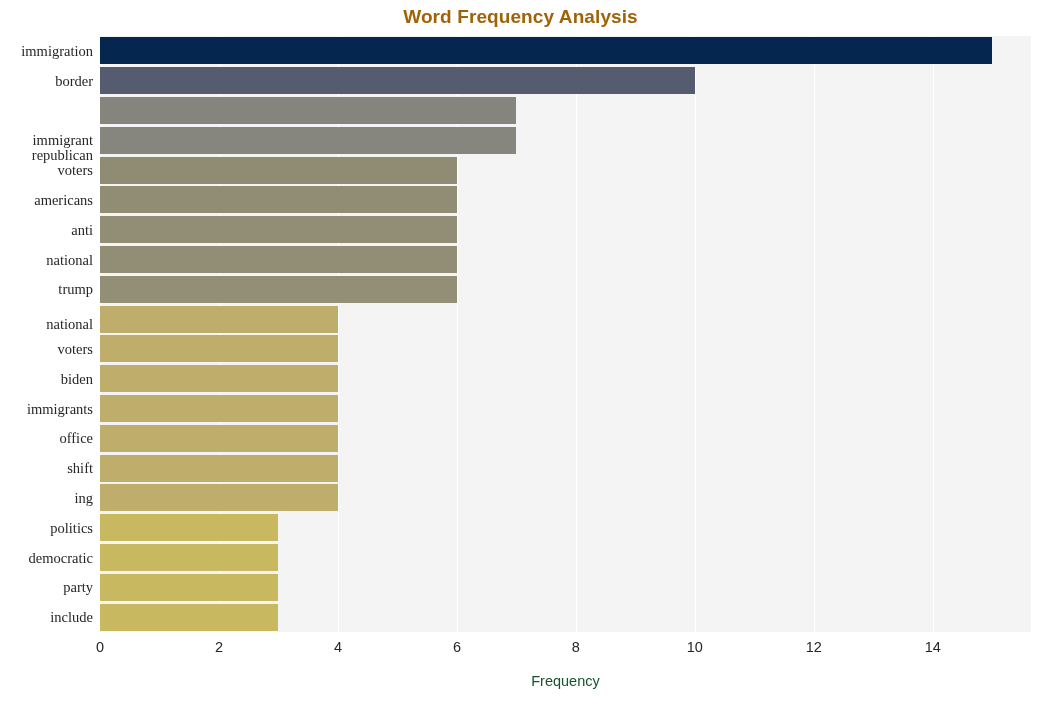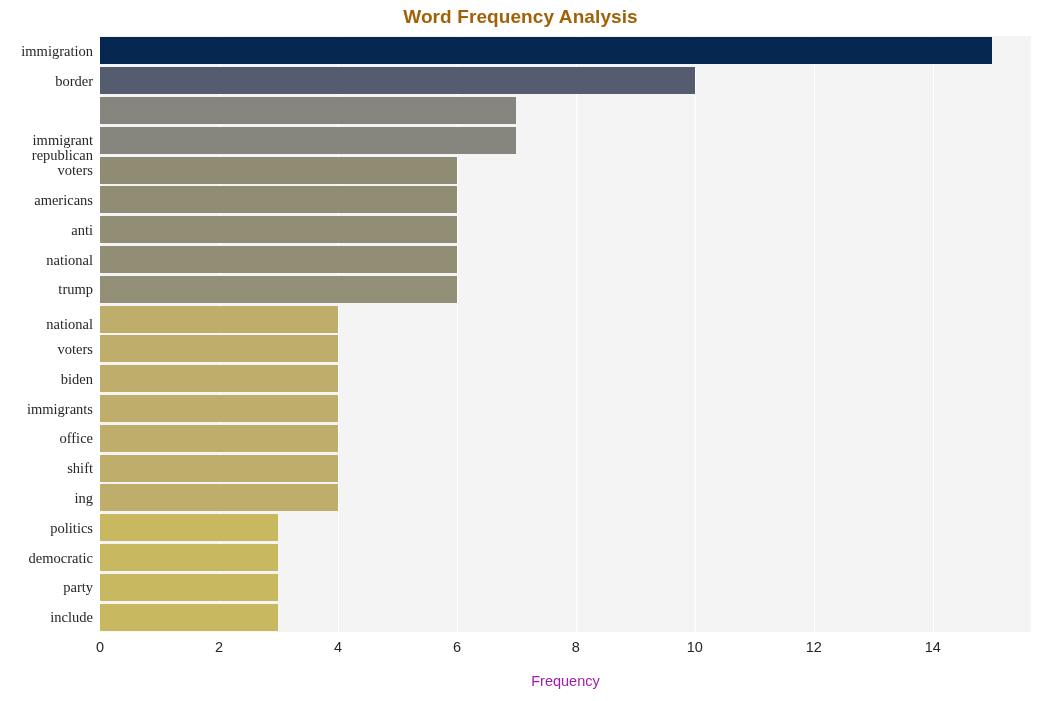--- a/index.html
+++ b/index.html
@@ -114,21 +114,21 @@
     color: #262626;
   }
 
   #x-axis-label {
     position: absolute;
     left: 100px;
     top: 673px;
     width: 931px;
     text-align: center;
     font-size: 14.5px;
-    color: #a21caf;
+    color: #14532d;
   }
 </style>
 </head>
 <body>
 
 <div id="figure" style="background: rgb(255, 255, 255);">
 
   <div id="chart-title">Word Frequency Analysis</div>
 
   <div id="plot-area" style="background: rgb(244, 244, 245);">

